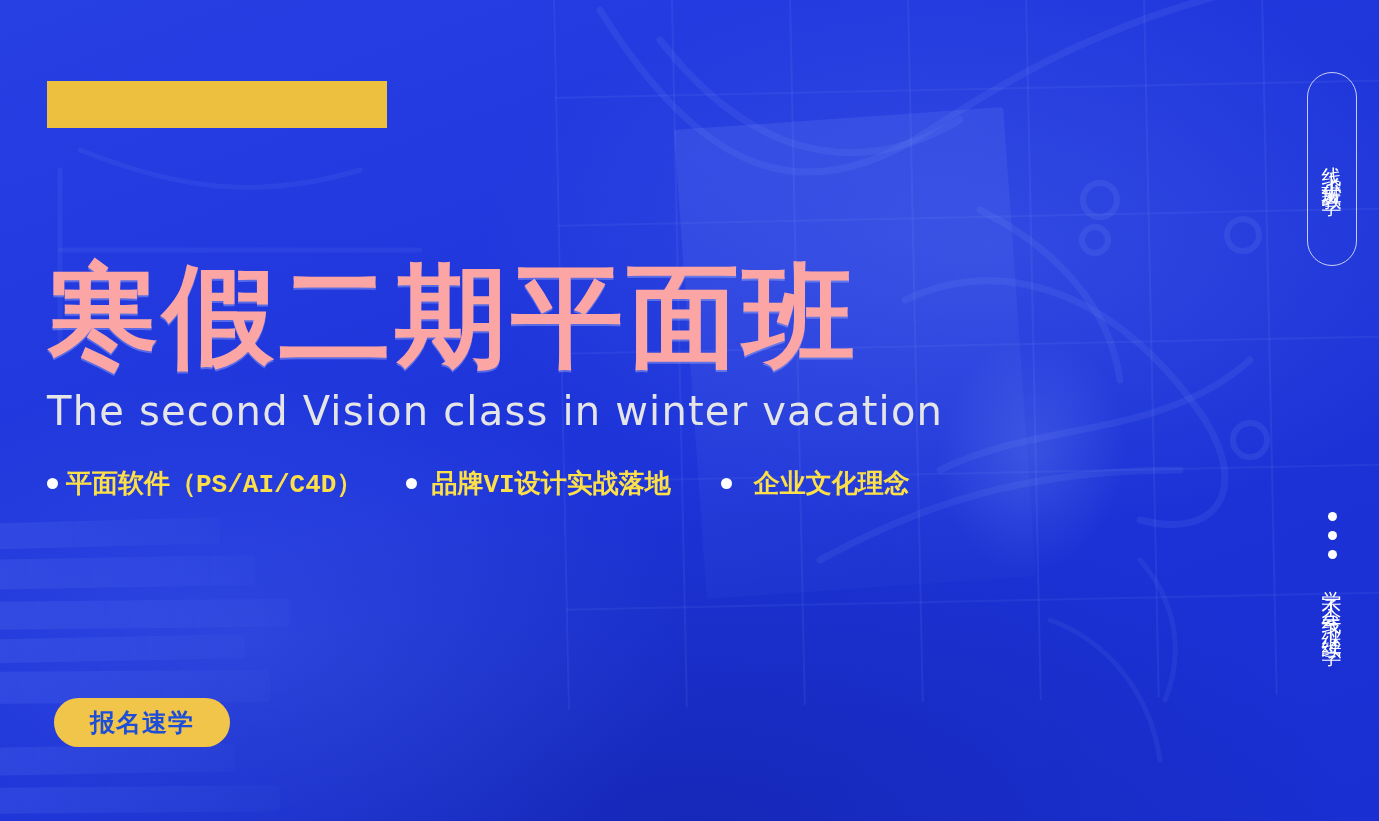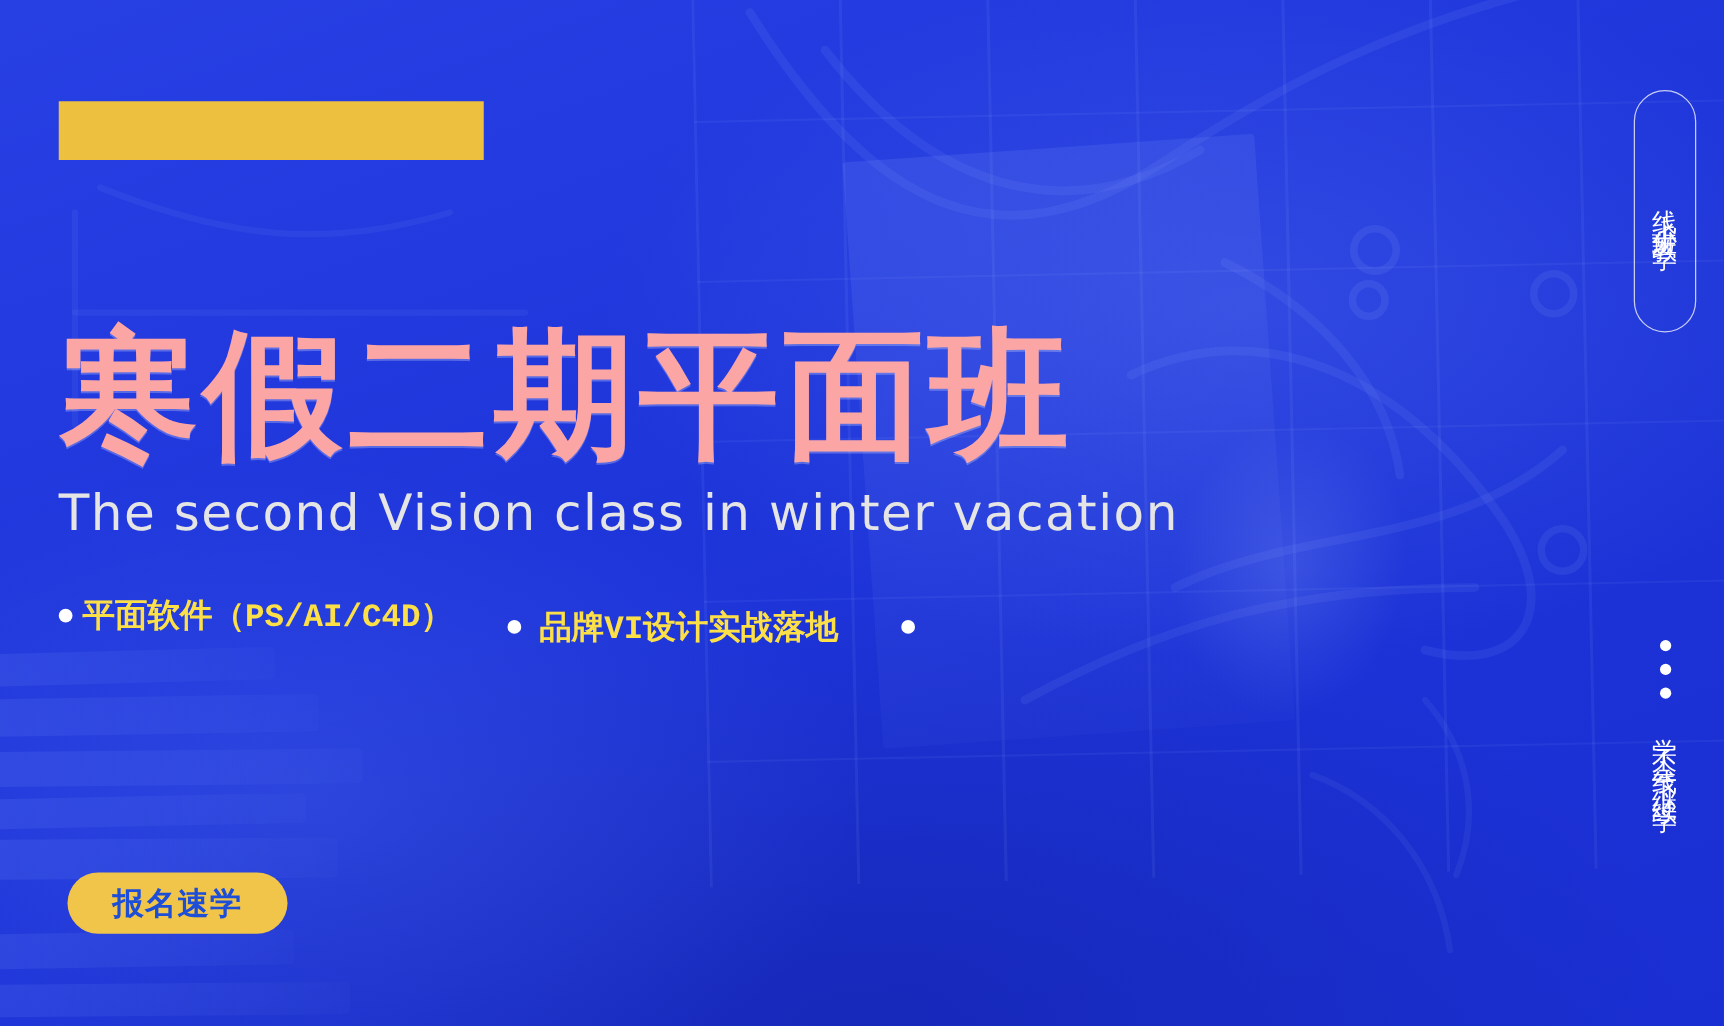--- a/index.html
+++ b/index.html
@@ -110,21 +110,21 @@
   }
   .feature {
     display:flex;
     align-items:center;
     color:#fde047;
     font-size:26px;
     font-weight:700;
     white-space:nowrap;
     font-family:Liberation Mono, monospace;
   }
-  .feature + .feature { margin-left:44px;margin-top:18px; }
+  .feature + .feature { margin-left:44px; }
   .feature:nth-child(3) { margin-left:50px; }
   .dot {
     width:11px; height:11px;
     border-radius:50%;
     background:#ffffff;
     flex:none;
   }
   .feature .dot { margin-right:8px; }
   .feature:nth-child(2) .dot { margin-right:14px; }
   .feature:nth-child(3) .dot { margin-right:22px; }
@@ -254,20 +254,21 @@
     <div class="feature">
       <span class="dot"></span>
       <span>平面软件（PS/AI/C4D）</span>
     </div>
     <div class="feature">
       <span class="dot"></span>
       <span>品牌VI设计实战落地</span>
     </div>
     <div class="feature">
       <span class="dot"></span>
+      <span>企业文化理念</span>
     </div>
   </div>
 
   <div class="cta">报名速学</div>
 
   <div class="side-badge">
     <span class="side-badge-text">线上小班教学</span>
   </div>
 
   <div class="side-slogan">

